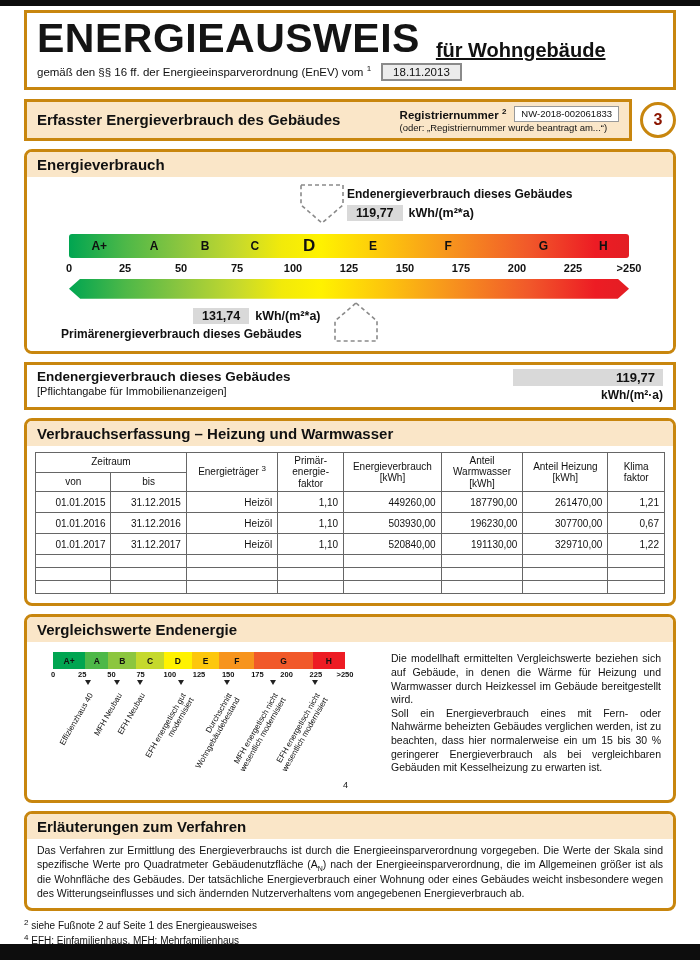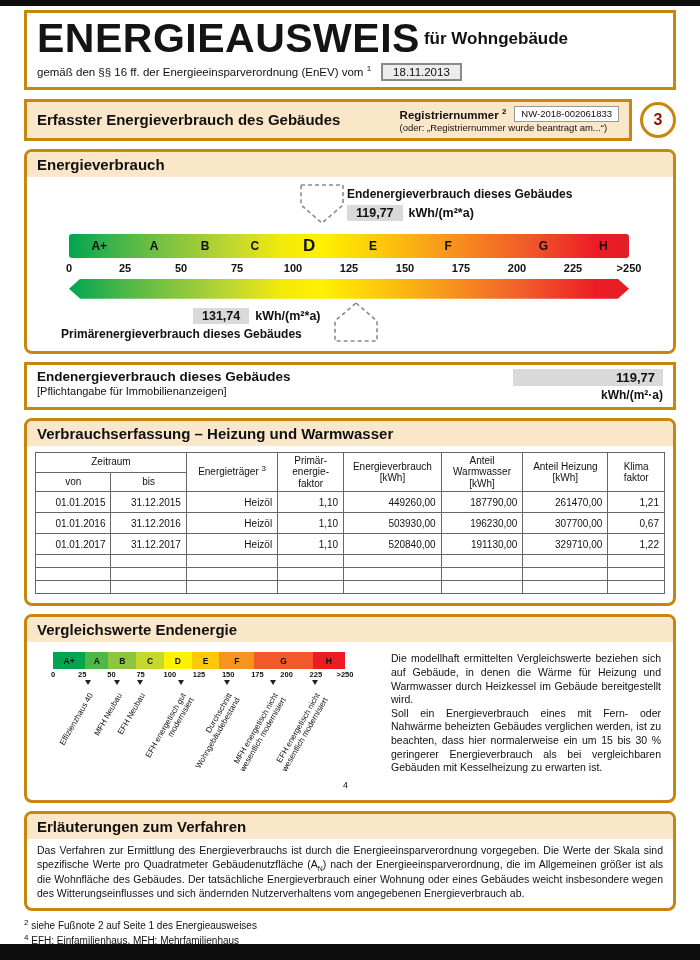--- a/index.html
+++ b/index.html
@@ -2,23 +2,23 @@
 <html><head>
 <meta charset="utf-8">
 <style>
   * { margin:0; padding:0; box-sizing:border-box; }
   html,body { width:700px; height:960px; }
   body { background:#0d0d0d; font-family:"Liberation Sans", sans-serif; color:#111; position:relative; }
   .sheet { position:absolute; left:0; top:6px; width:700px; height:938px; background:#ffffff; padding:4px 24px 0 24px; overflow:hidden; }
 
   
   .header-box { border:3px solid #C8860E; padding:2px 10px 6px 10px; background:#fff; }
-  .title-row { display:flex; align-items:center; gap:4px; }
+  .title-row { display:flex; align-items:flex-end; gap:16px; }
   .doc-title { font-size:41px; font-weight:bold; letter-spacing:0.5px; color:#141414; }
-  .doc-subtitle { font-size:17px; font-weight:bold; }
+  .doc-subtitle { font-size:20px; font-weight:bold;text-decoration:underline; }
   .law-row { display:flex; align-items:center; gap:10px; font-size:11.5px; margin-top:1px; }
   .date-box { border:2px solid #8a8a8a; background:#ececec; padding:1px 10px; font-size:11.5px; }
   sup { font-size:8px; vertical-align:super; line-height:0; }
 
   
   .section-row { display:flex; align-items:center; gap:8px; margin-top:9px; }
   .section-bar { flex:1; border:3px solid #C8860E; background:#FAE6C8; padding:4px 10px; display:flex; justify-content:space-between; align-items:center; }
   .sb-title { font-size:15px; font-weight:bold; }
   .sb-right { font-size:9.5px; line-height:1.25; }
   .sb-reg-line { font-size:11.5px; font-weight:bold; display:flex; align-items:flex-end; }

